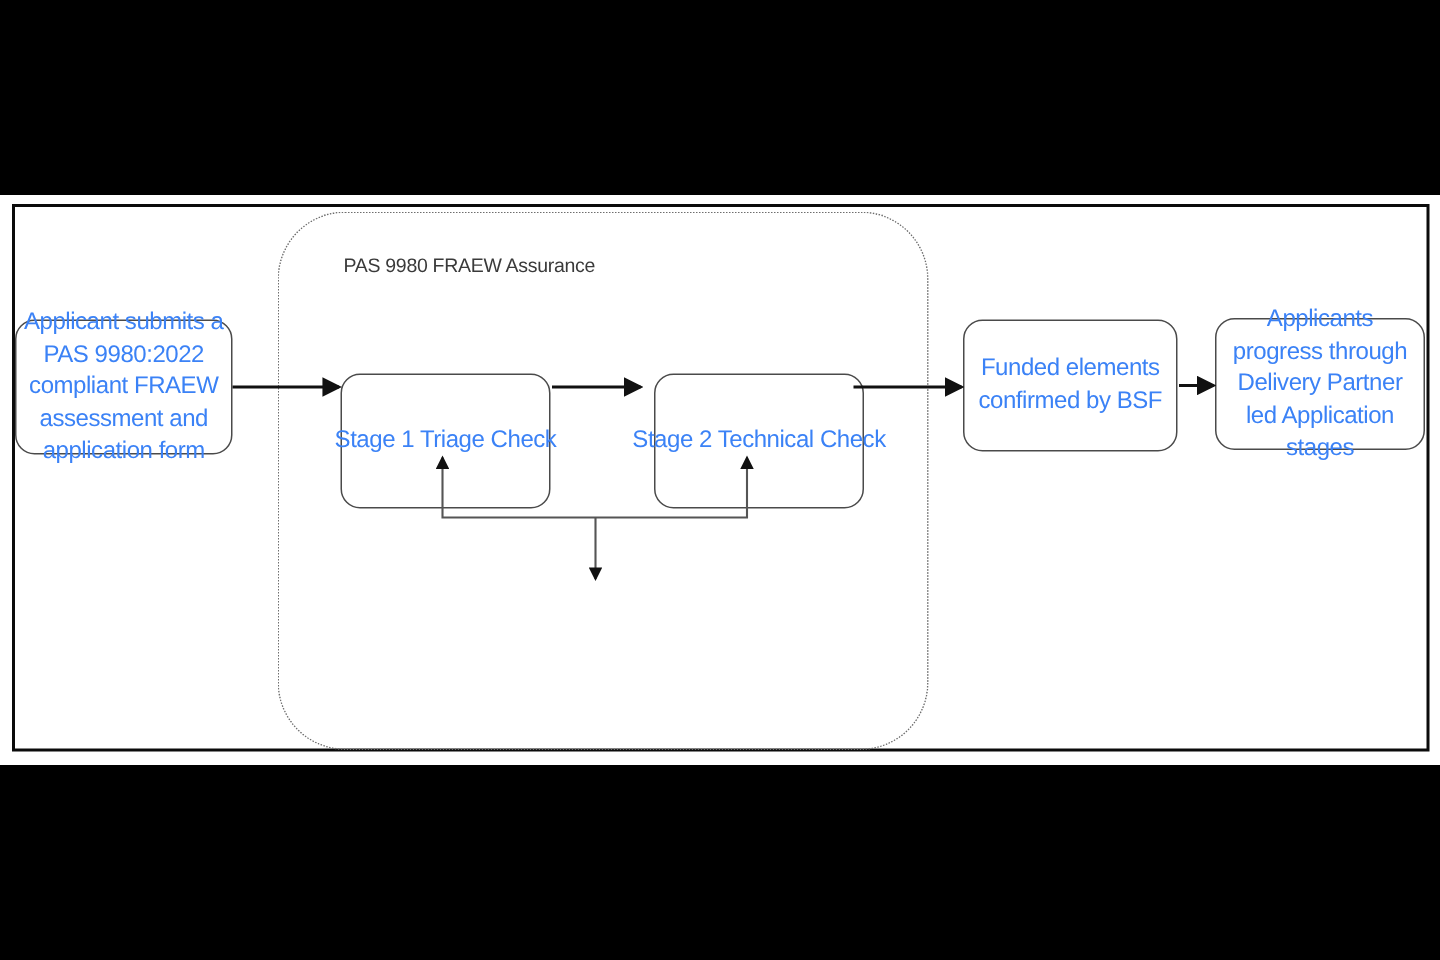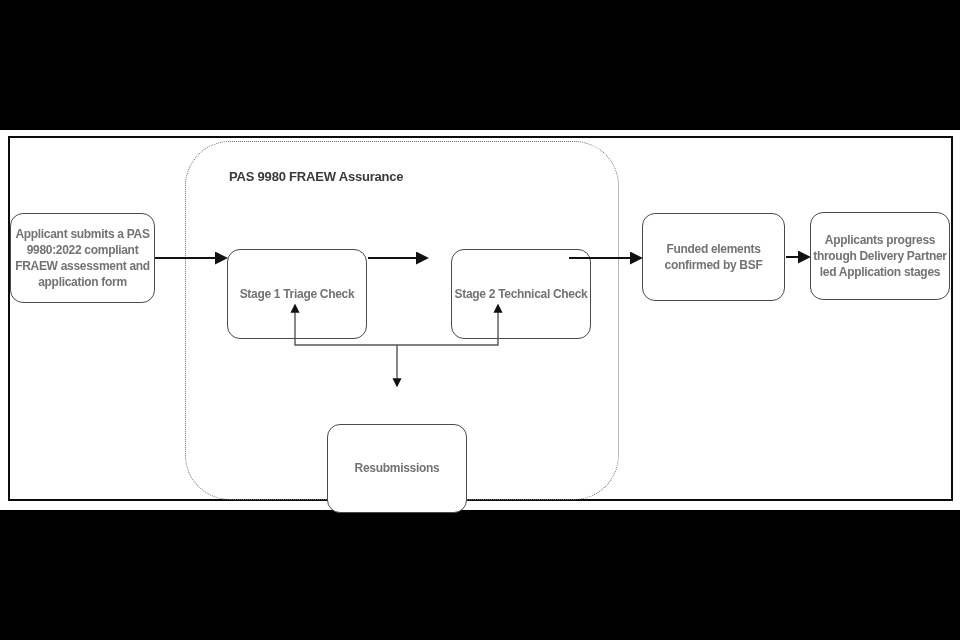--- a/index.html
+++ b/index.html
@@ -3,48 +3,48 @@
 <meta charset="utf-8">
 <style>
   html,body{margin:0;padding:0;}
   body{
     width:960px;height:640px;
     background:#ffffff;
     font-family:"Liberation Sans", sans-serif;
     position:relative;
     overflow:hidden;
   }
-  .stage{position:absolute;left:0;top:0;width:826px;height:640px;font-weight:bold;}
+  .stage{position:absolute;left:0;top:0;width:826px;height:640px;}
   .band{position:absolute;left:0;width:960px;background:#000;}
   .band.top{top:0;height:130px;}
   .band.bottom{top:510px;height:130px;}
   .frame{
     position:absolute;left:8px;top:136px;width:941px;height:361px;
     border:2px solid #0b0b0b;background:#ffffff;
   }
   .assurance-zone{
     position:absolute;left:185px;top:141px;width:432px;height:357px;
     border:1px dotted #6e6e6e;border-radius:45px;
     background:transparent;
   }
   .assurance-label{
     position:absolute;left:229px;top:169px;
     font-size:13px;color:#3a3a3a;letter-spacing:-0.2px;
   }
   .node{
     position:absolute;box-sizing:border-box;
     border:1px solid #4a4a4a;border-radius:13px;background:#ffffff;
     display:flex;align-items:center;justify-content:center;
-    text-align:center;font-size:12px;line-height:1.35;
-    color:#737373;letter-spacing:-0.3px;padding:2px 2px;
+    text-align:center;font-size:16px;line-height:1.35;
+    color:#3b82f6;letter-spacing:-0.3px;padding:2px 2px;
   }
   .node.nowrap{white-space:nowrap;margin-top:36px;}
   #node-applicant{left:10px;top:213px;width:145px;height:90px;}
   #node-stage1{left:227px;top:213px;width:140px;height:90px;}
-  #node-stage2{left:451px;top:213px;width:140px;height:90px;}
+  #node-stage2{left:436px;top:213px;width:140px;height:90px;}
   #node-funded{left:642px;top:213px;width:143px;height:88px;}
   #node-progress{left:810px;top:212px;width:140px;height:88px;}
   #node-resubmissions{left:327px;top:388px;width:140px;height:89px;}
   svg.overlay{position:absolute;left:0;top:0;pointer-events:none;}
 </style>
 </head>
 <body>
 
 <div class="stage">
 
@@ -69,23 +69,20 @@
   </div>
 
   <div class="node" id="node-progress">
     <span>Applicants progress through Delivery Partner led Application stages</span>
   </div>
 
   <div class="node" id="node-funded">
     <span>Funded elements confirmed by BSF</span>
   </div>
 
-  <div class="node nowrap" id="node-resubmissions">
-    <span>Resubmissions</span>
-  </div>
 
   <svg class="overlay" width="960" height="640" viewBox="0 0 960 640">
     <defs>
       <marker id="ah-dark" viewBox="0 0 10 10" refX="8.5" refY="5" markerWidth="6.5" markerHeight="6.5" orient="auto-start-reverse">
         <path d="M0 0 L10 5 L0 10 z" fill="#111111"></path>
       </marker>
     </defs>
 
     <line x1="155" y1="258" x2="226" y2="258" stroke="#111111" stroke-width="2" marker-end="url(#ah-dark)"></line>
 

